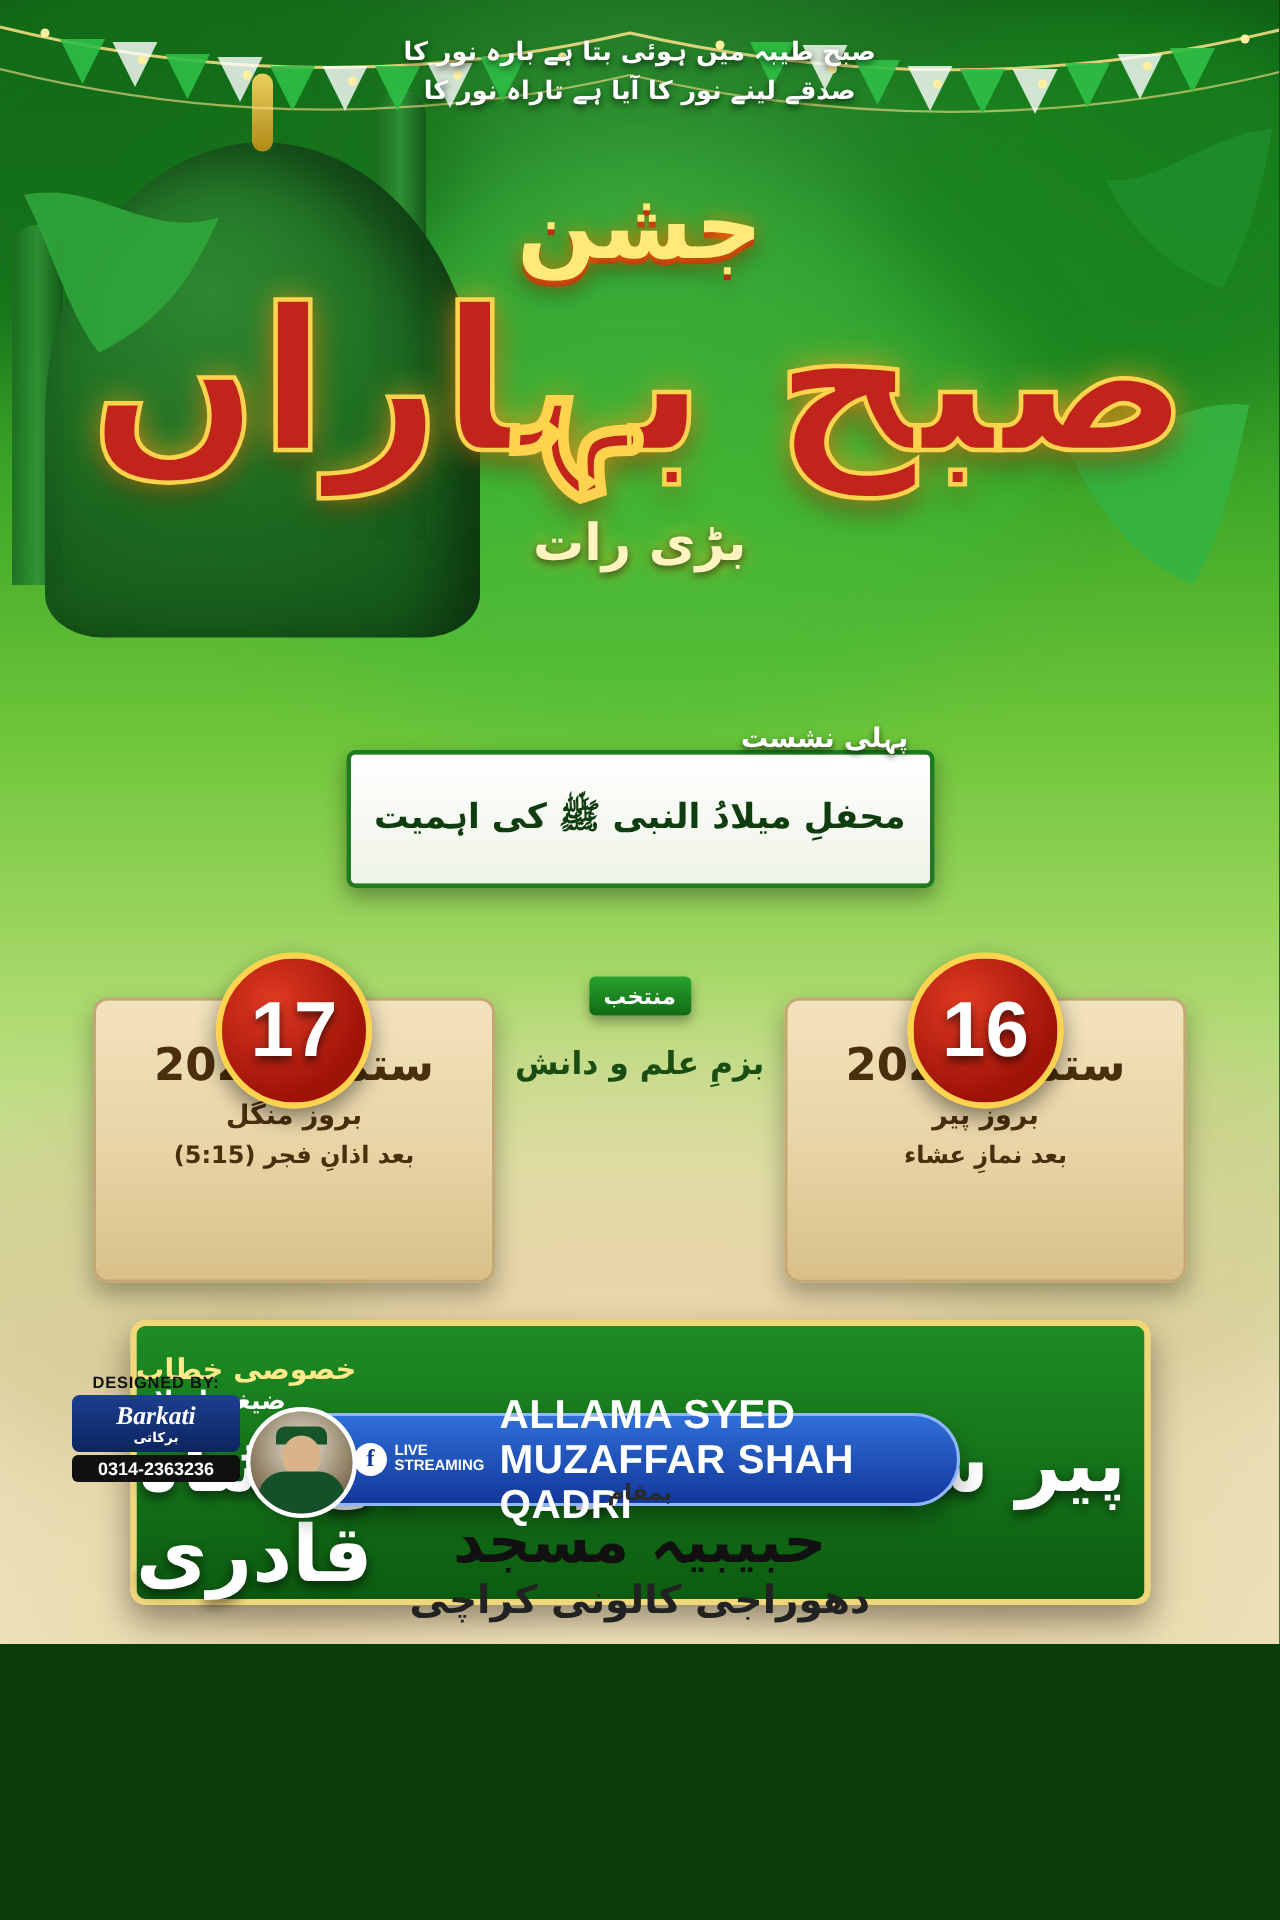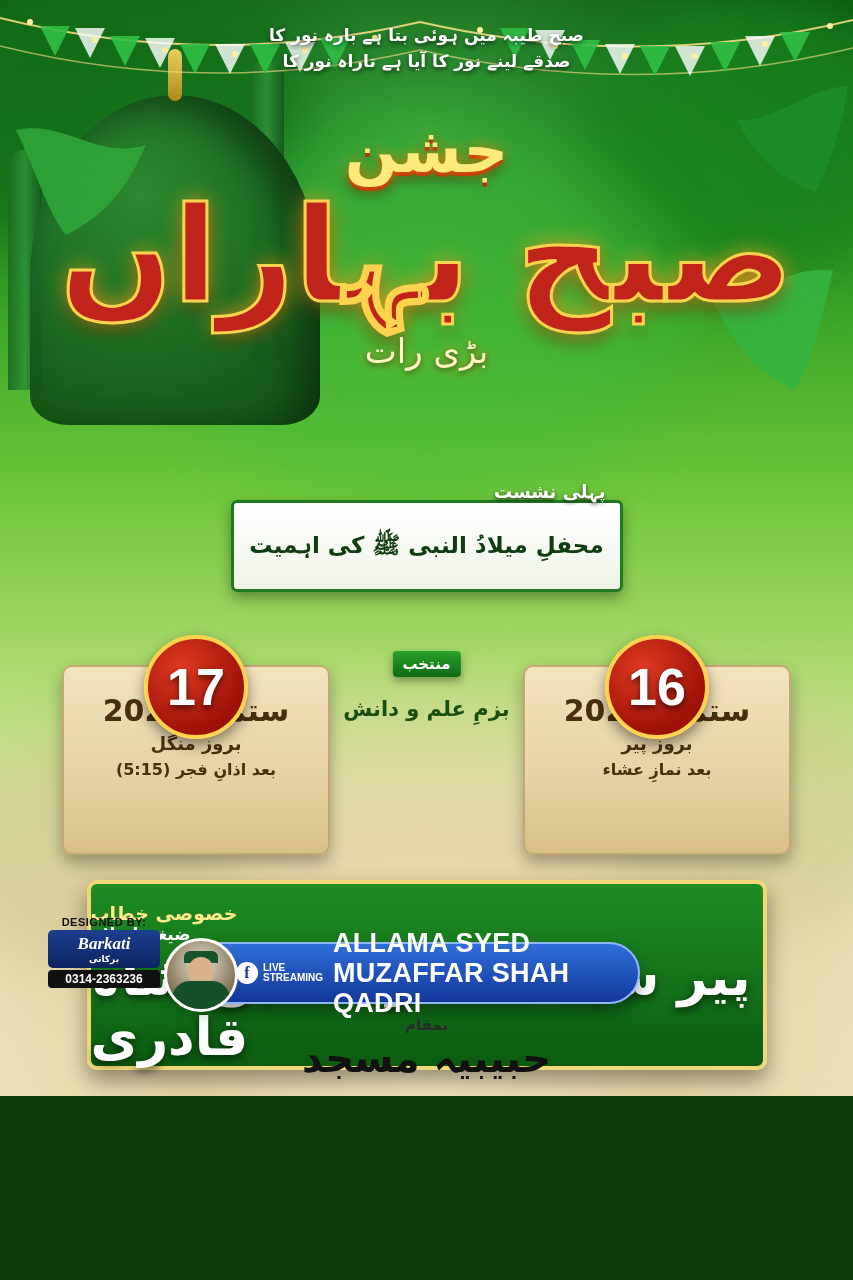--- a/index.html
+++ b/index.html
@@ -74,21 +74,21 @@
     letter-spacing: 2px; line-height: 1;
   }
   .title-main {
     margin-top: 4px;
     font-size: 132px; font-weight: bold; line-height: 1.05;
     color: #c0241b;
     -webkit-text-stroke: 3px #ffd34d;
     text-shadow: 0 0 22px rgba(255,170,30,.85), 0 8px 18px rgba(0,0,0,.55);
   }
   .title-sub {
-    margin-top: 6px; font-size: 34px; font-weight: normal; color: #fff4c0;
+    margin-top: 17px; font-size: 34px; font-weight: bold; color: #fff4c0;
     text-shadow: 0 2px 6px rgba(0,0,0,.6), 0 0 12px rgba(255,180,40,.8);
   }
 
   
   .sessions {
     position: absolute; top: 500px; left: 0; width: 853px;
     display: flex; justify-content: center; gap: 18px; padding: 0 22px;
   }
   .session {
     position: relative; width: 392px; height: 92px;
@@ -357,15 +357,16 @@
     </div>
     <div class="live-name">
       <div>ALLAMA SYED</div>
       <div>MUZAFFAR SHAH QADRI</div>
     </div>
   </div>
 
   <div class="footer">
     <div class="footer-tag urdu">بمقام</div>
     <div class="footer-name urdu">حبیبیہ مسجد</div>
+    <div class="footer-addr urdu">دھوراجی کالونی کراچی</div>
   </div>
 
 </div>
 
 </body></html>

